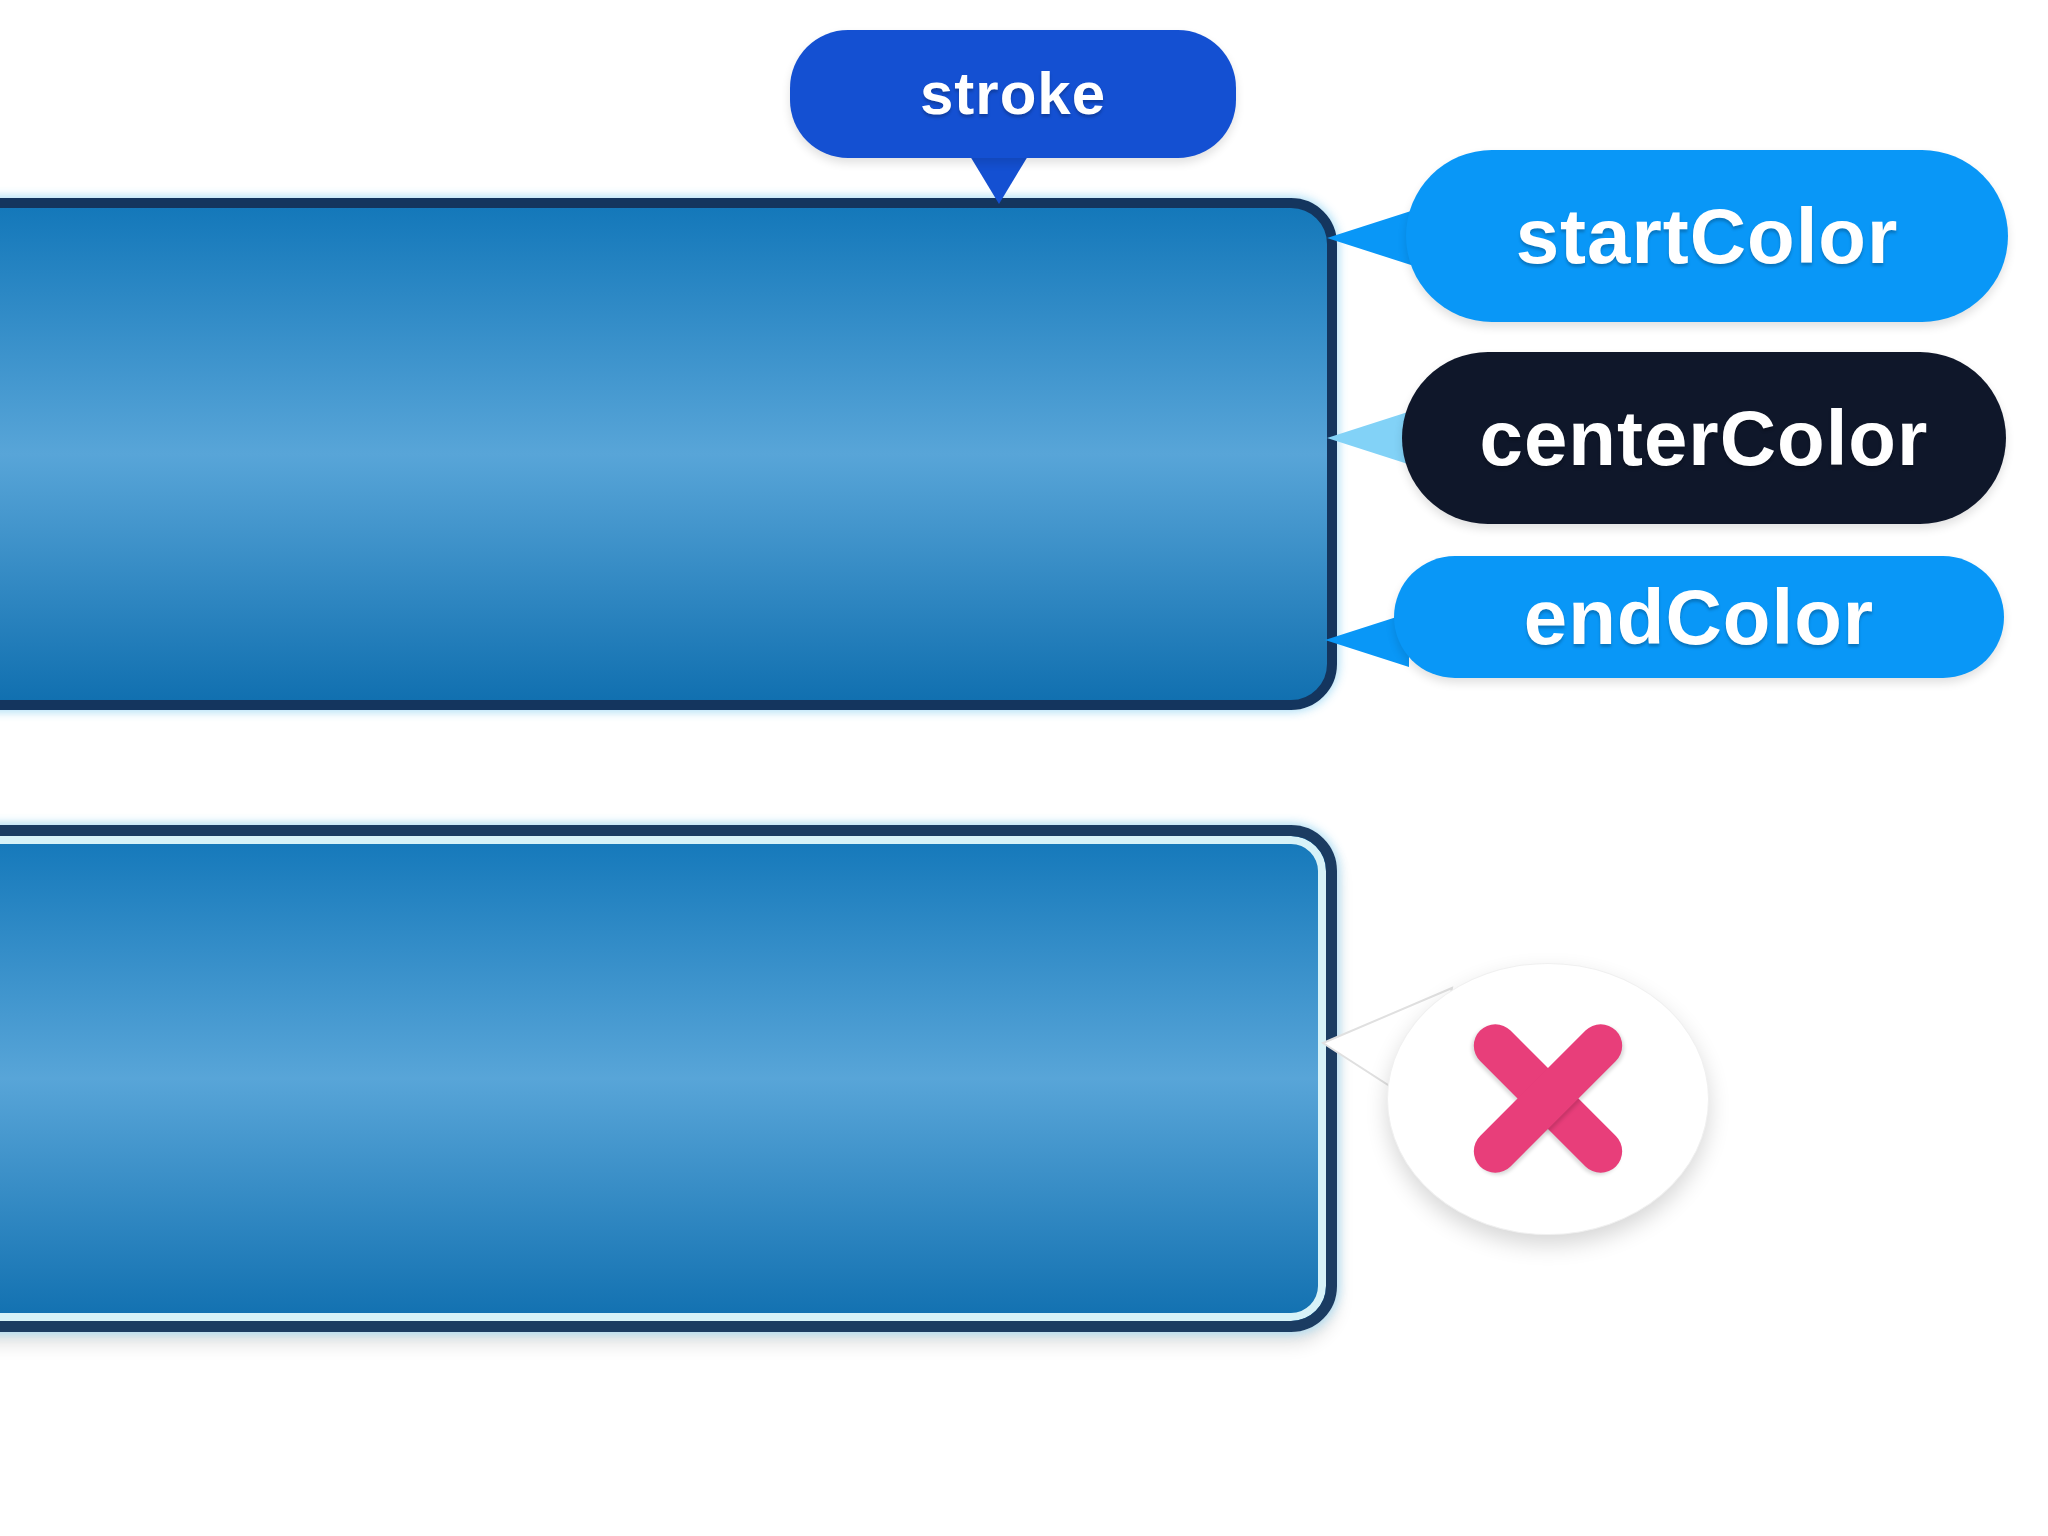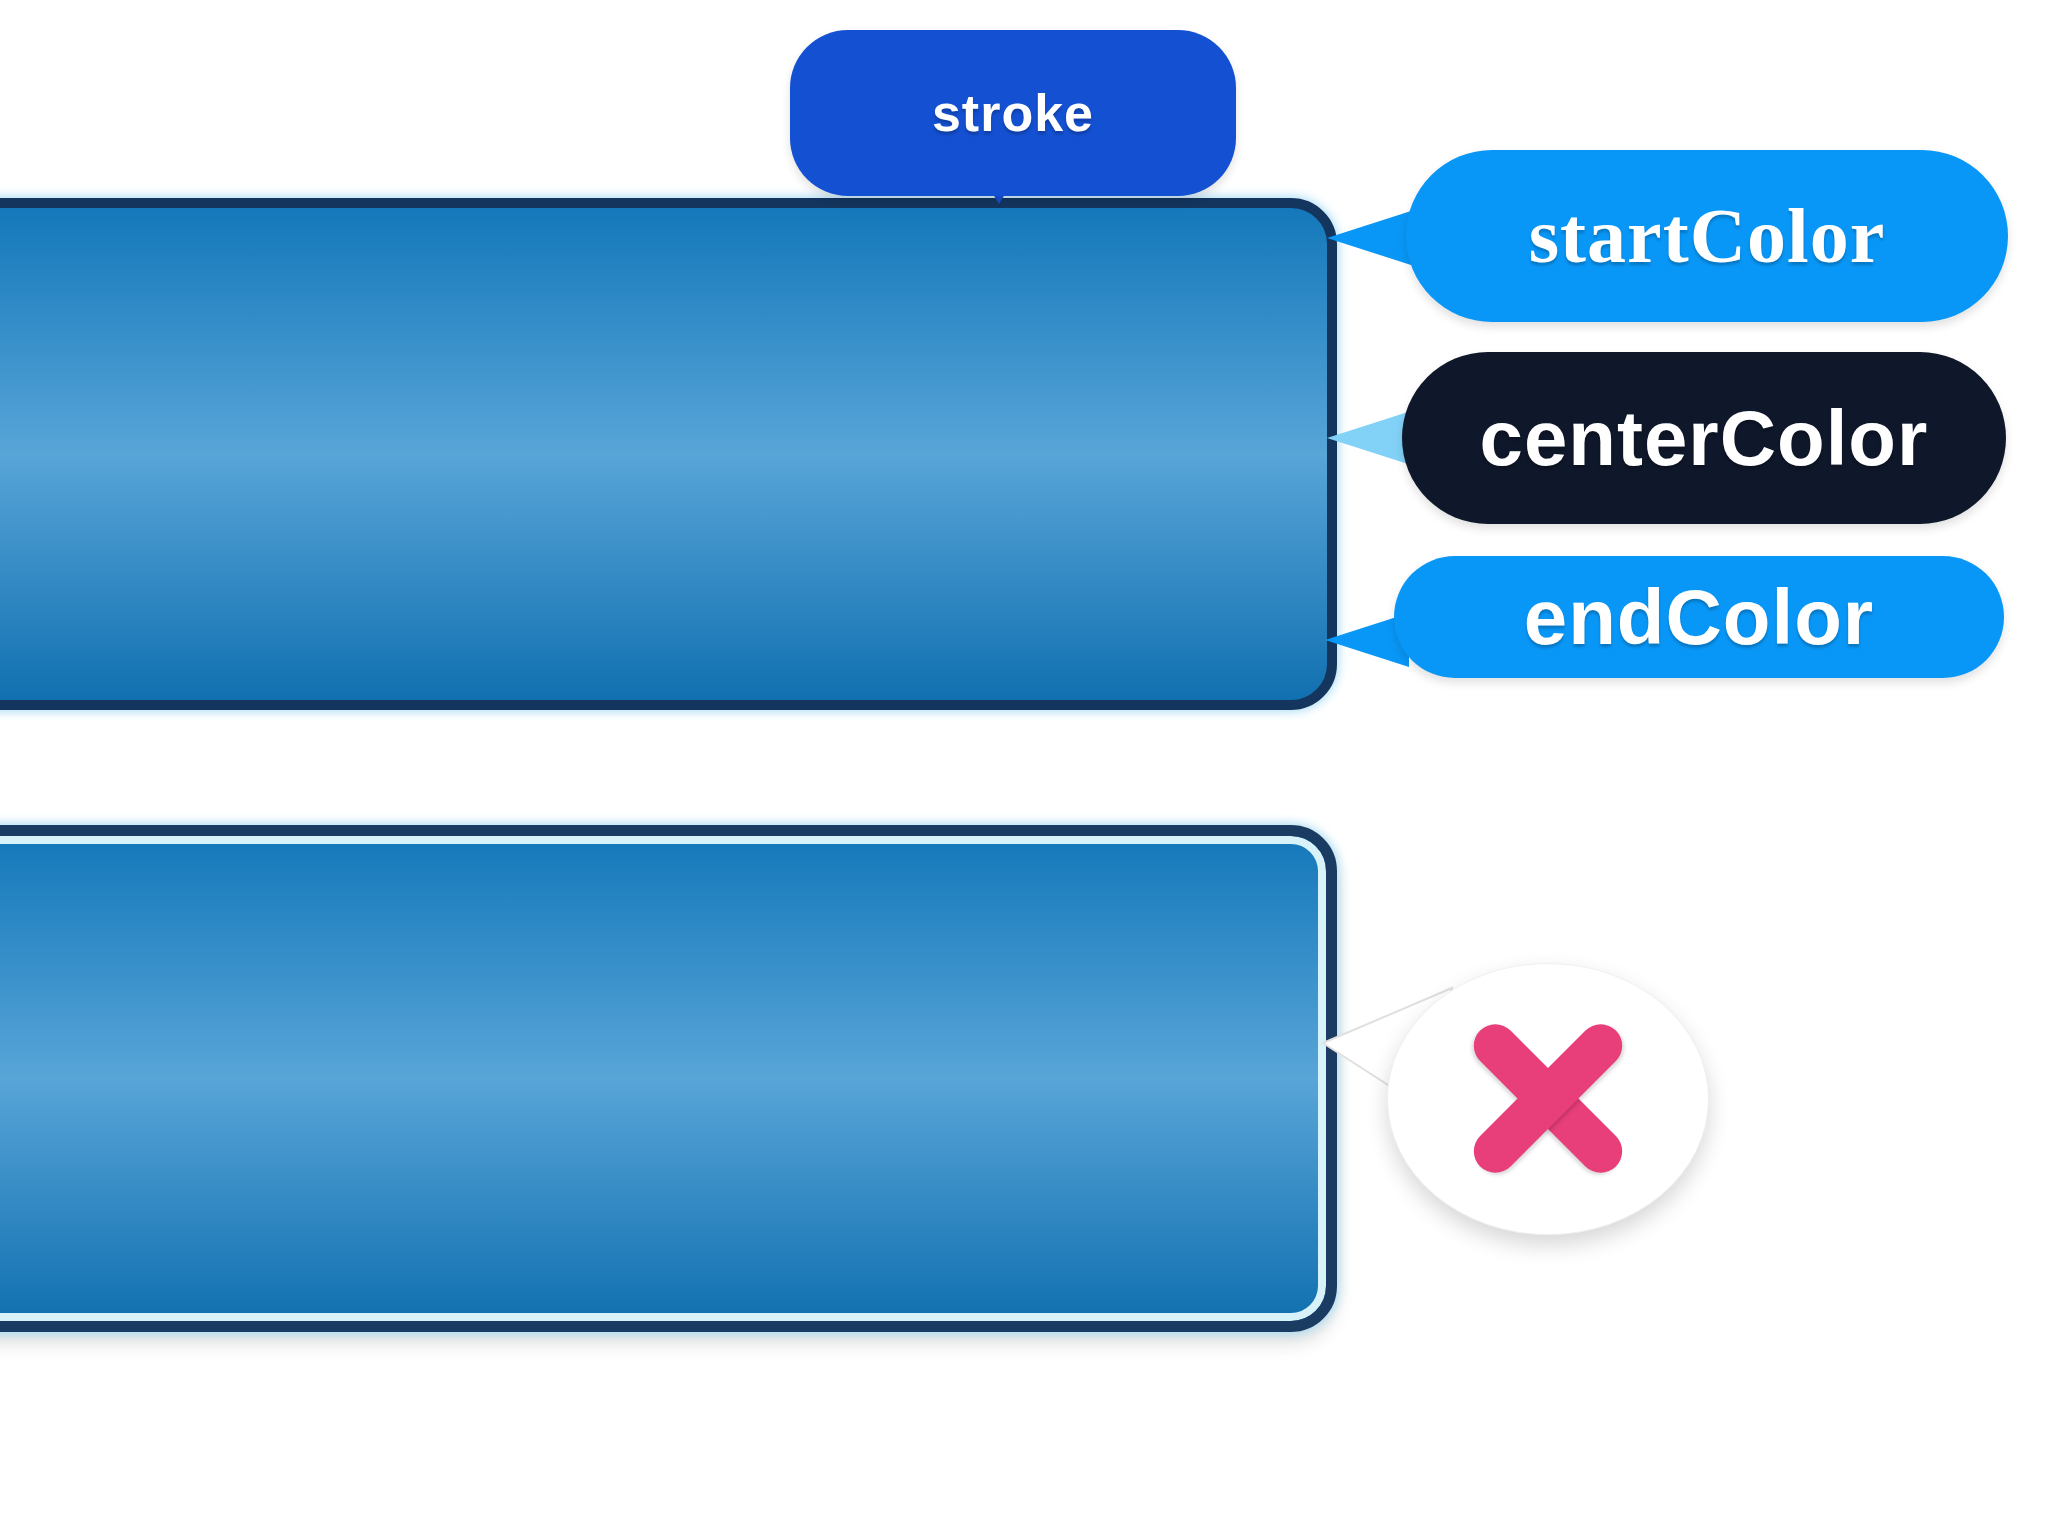--- a/index.html
+++ b/index.html
@@ -29,26 +29,26 @@
   
   .callout {
     position: absolute;
     display: flex; align-items: center; justify-content: center;
     color: #ffffff; font-weight: 700; line-height: 1;
     letter-spacing: 1px;
     text-shadow: 0 3px 3px rgba(0,0,0,.22);
     box-shadow: 0 5px 10px rgba(0,0,0,.12);
   }
   .callout.stroke {
-    left: 790px; top: 30px; width: 446px; height: 166px;
-    border-radius: 58px; background: #1450d2; font-size: 52px;
+    left: 790px; top: 30px; width: 446px; height: 128px;
+    border-radius: 58px; background: #1450d2; font-size: 60px;
   }
   .callout.start {
     left: 1406px; top: 150px; width: 602px; height: 172px;
-    border-radius: 86px; background: #0997f7; font-size: 78px; font-family: Liberation Serif, serif;
+    border-radius: 86px; background: #0997f7; font-size: 78px;
   }
   .callout.center {
     left: 1402px; top: 352px; width: 604px; height: 172px;
     border-radius: 86px; background: #0f172a; font-size: 78px;
   }
   .callout.end {
     left: 1394px; top: 556px; width: 610px; height: 122px;
     border-radius: 85px; background: #0997f7; font-size: 78px;
   }
 

